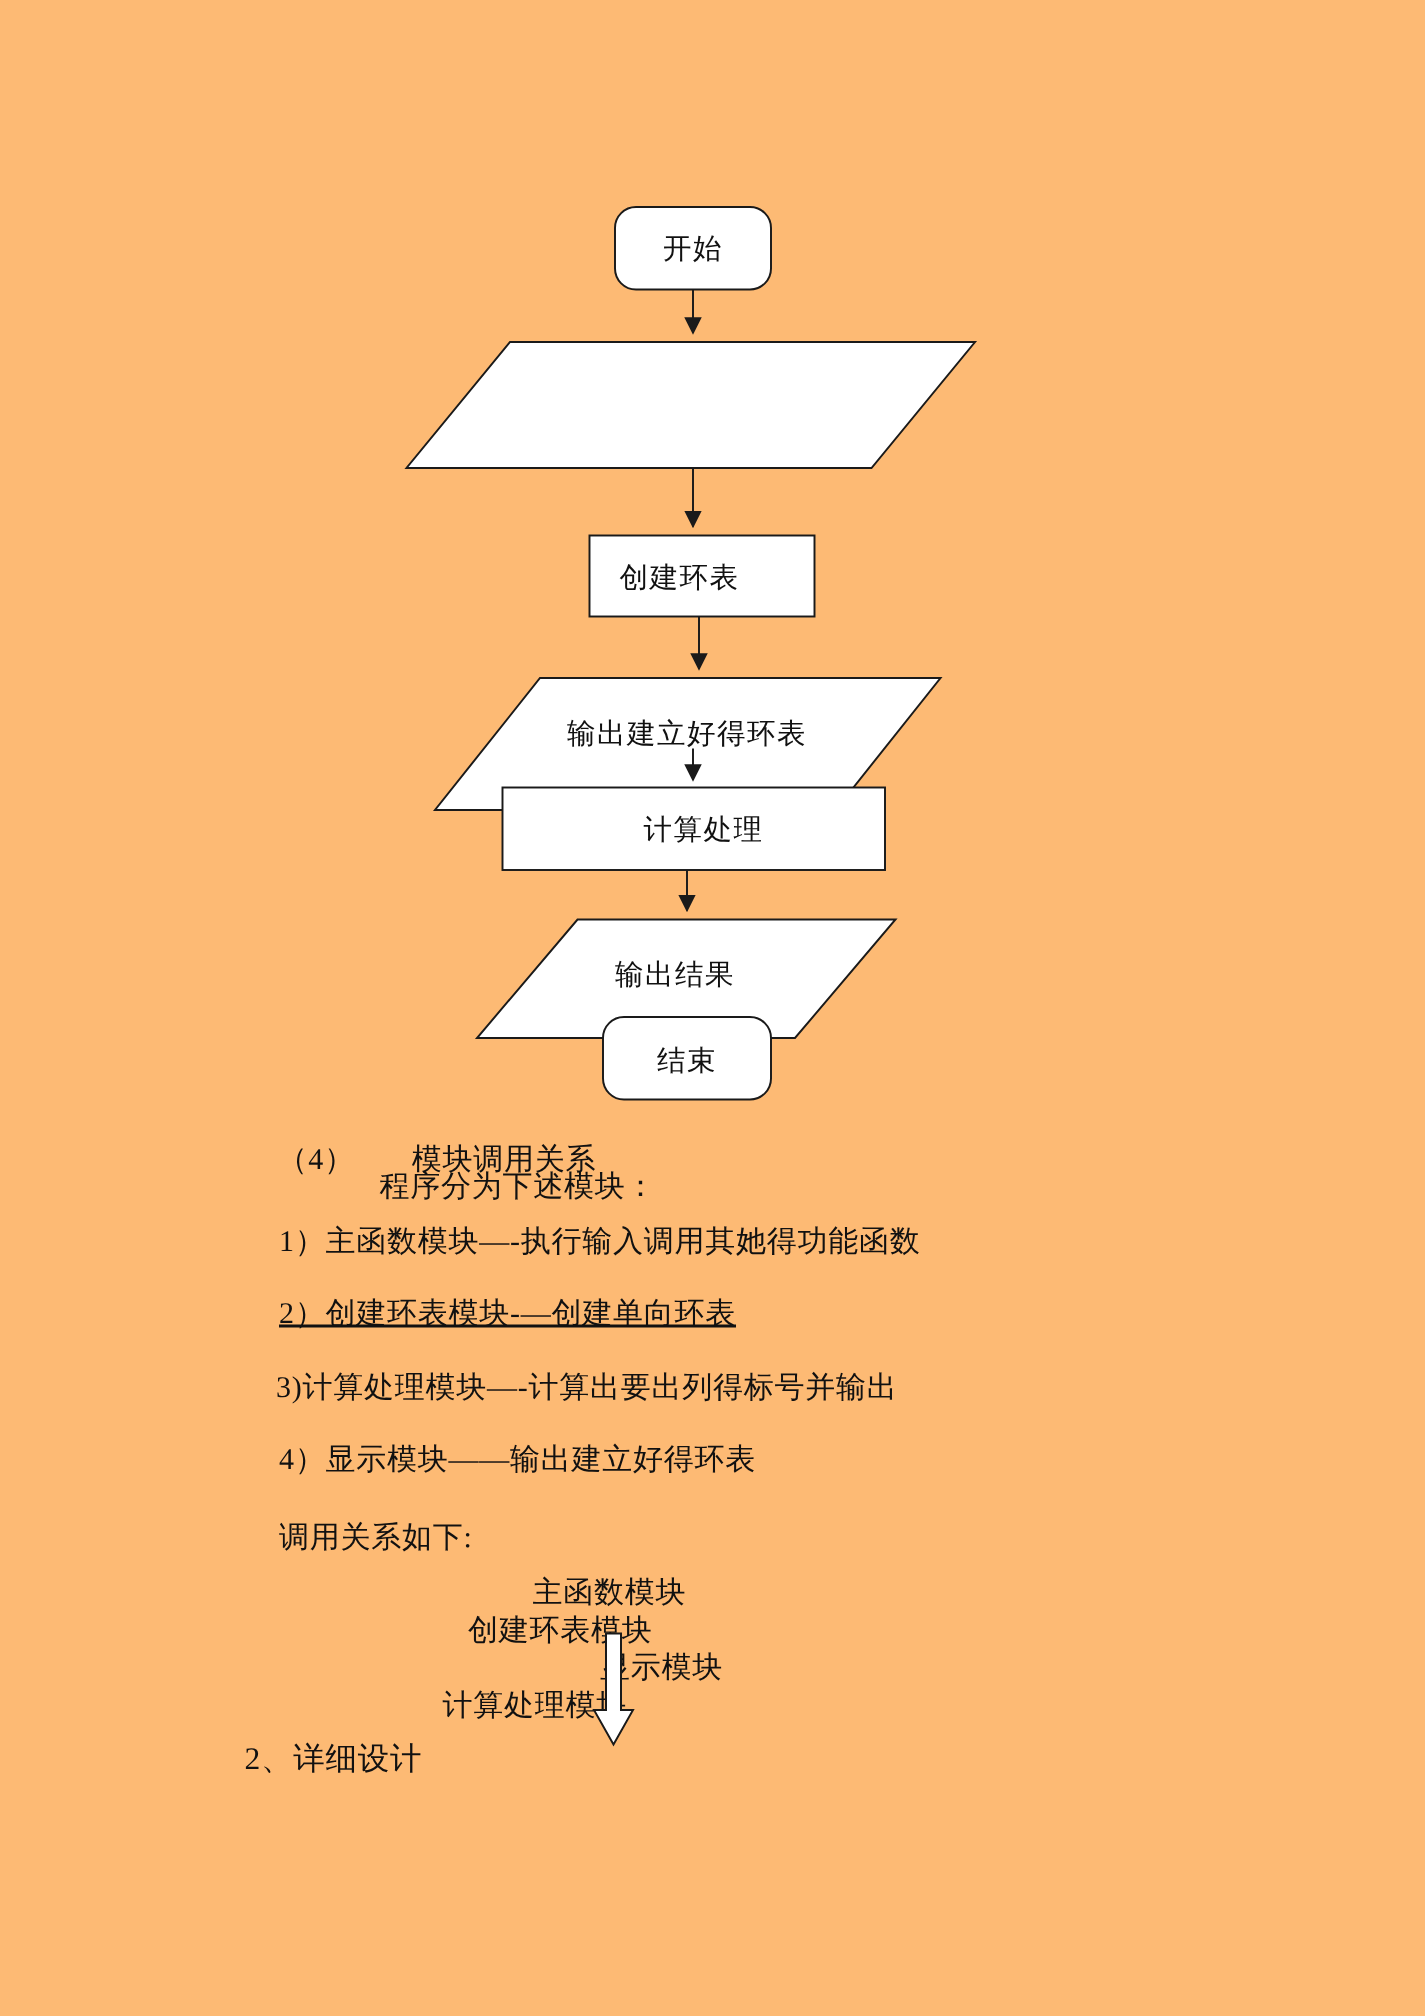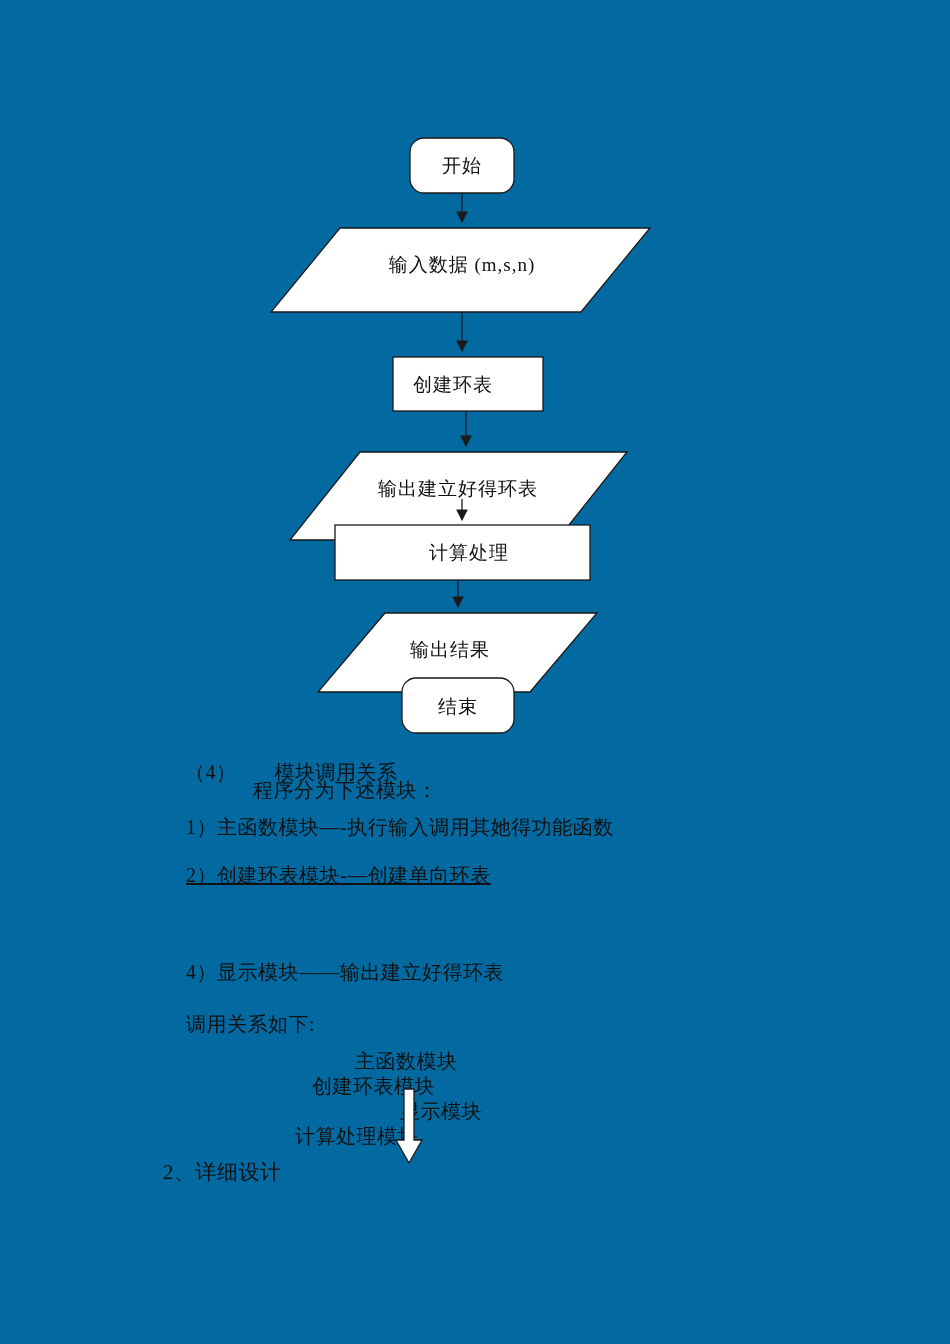--- a/index.html
+++ b/index.html
@@ -1,20 +1,20 @@
 <!DOCTYPE html>
 <html><head>
 <meta charset="utf-8">
 <style>
   html, body { margin: 0; padding: 0; background: #ffffff; }
   .page {
     position: relative;
     width: 950px;
     height: 1344px;
-    background: #0369a1;
+    background: #fdba74;
     font-family: "Liberation Serif", "DejaVu Serif", serif;
     color: #111111;
     overflow: hidden;
   }
   .flow-svg { position: absolute; left: 0; top: 0; }
   .shape { fill: #ffffff; stroke: #1a1a1a; stroke-width: 1.3; }
   .arrow { stroke: #1a1a1a; stroke-width: 1.3; }
   .flabel {
     position: absolute;
     text-align: center;
@@ -58,35 +58,35 @@
     <rect class="shape" x="335" y="525" width="255" height="55"></rect>
     <line class="arrow" x1="462" y1="499" x2="462" y2="520" marker-end="url(#ah)"></line>
     <line class="arrow" x1="458" y1="580" x2="458" y2="607" marker-end="url(#ah)"></line>
 
     <polygon class="shape" points="385,613 597,613 530,692 318,692"></polygon>
 
     <rect class="shape" x="402" y="678" width="112" height="55" rx="14"></rect>
   </svg>
 
   <div class="flabel" style="left:410px; top:153px; width:104px;">开始</div>
-  <div class="flabel" style="left:312px; top:252px; width:300px;">输入数据 (m,s,n)</div>
   <div class="flabel" style="left:393px; top:372px; width:120px;">创建环表</div>
   <div class="flabel" style="left:308px; top:476px; width:300px;">输出建立好得环表</div>
   <div class="flabel" style="left:335px; top:540px; width:268px;">计算处理</div>
   <div class="flabel" style="left:330px; top:637px; width:240px;">输出结果</div>
   <div class="flabel" style="left:402px; top:694px; width:112px;">结束</div>
 
   <div class="tline heading" style="left:163px; top:736px;">
     <span>（4）</span><span class="gap">模块调用关系</span>
   </div>
 
   <div class="tline" style="left:233px; top:777px;margin-left:20px;">程序分为下述模块：</div>
 
   <div class="tline" style="left:186px; top:814px;">1）主函数模块—-执行输入调用其她得功能函数</div>
   <div class="tline" style="left:186px; top:862px;text-decoration:underline;">2）创建环表模块-—创建单向环表</div>
+  <div class="tline" style="left:184px; top:911px;">3)计算处理模块—-计算出要出列得标号并输出</div>
   <div class="tline" style="left:186px; top:959px;">4）显示模块——输出建立好得环表</div>
 
   <div class="tline" style="left:186px; top:1011px;">调用关系如下:</div>
 
   <div class="tline" style="left:355px; top:1048px;text-align:right;">主函数模块</div>
   <div class="tline" style="left:312px; top:1073px;">创建环表模块</div>
   <div class="tline" style="left:400px; top:1098px;">显示模块</div>
   <div class="tline" style="left:295px; top:1123px;">计算处理模块</div>
 
   <svg class="call-arrow" style="left:391px; top:1088px;" width="40" height="78">

